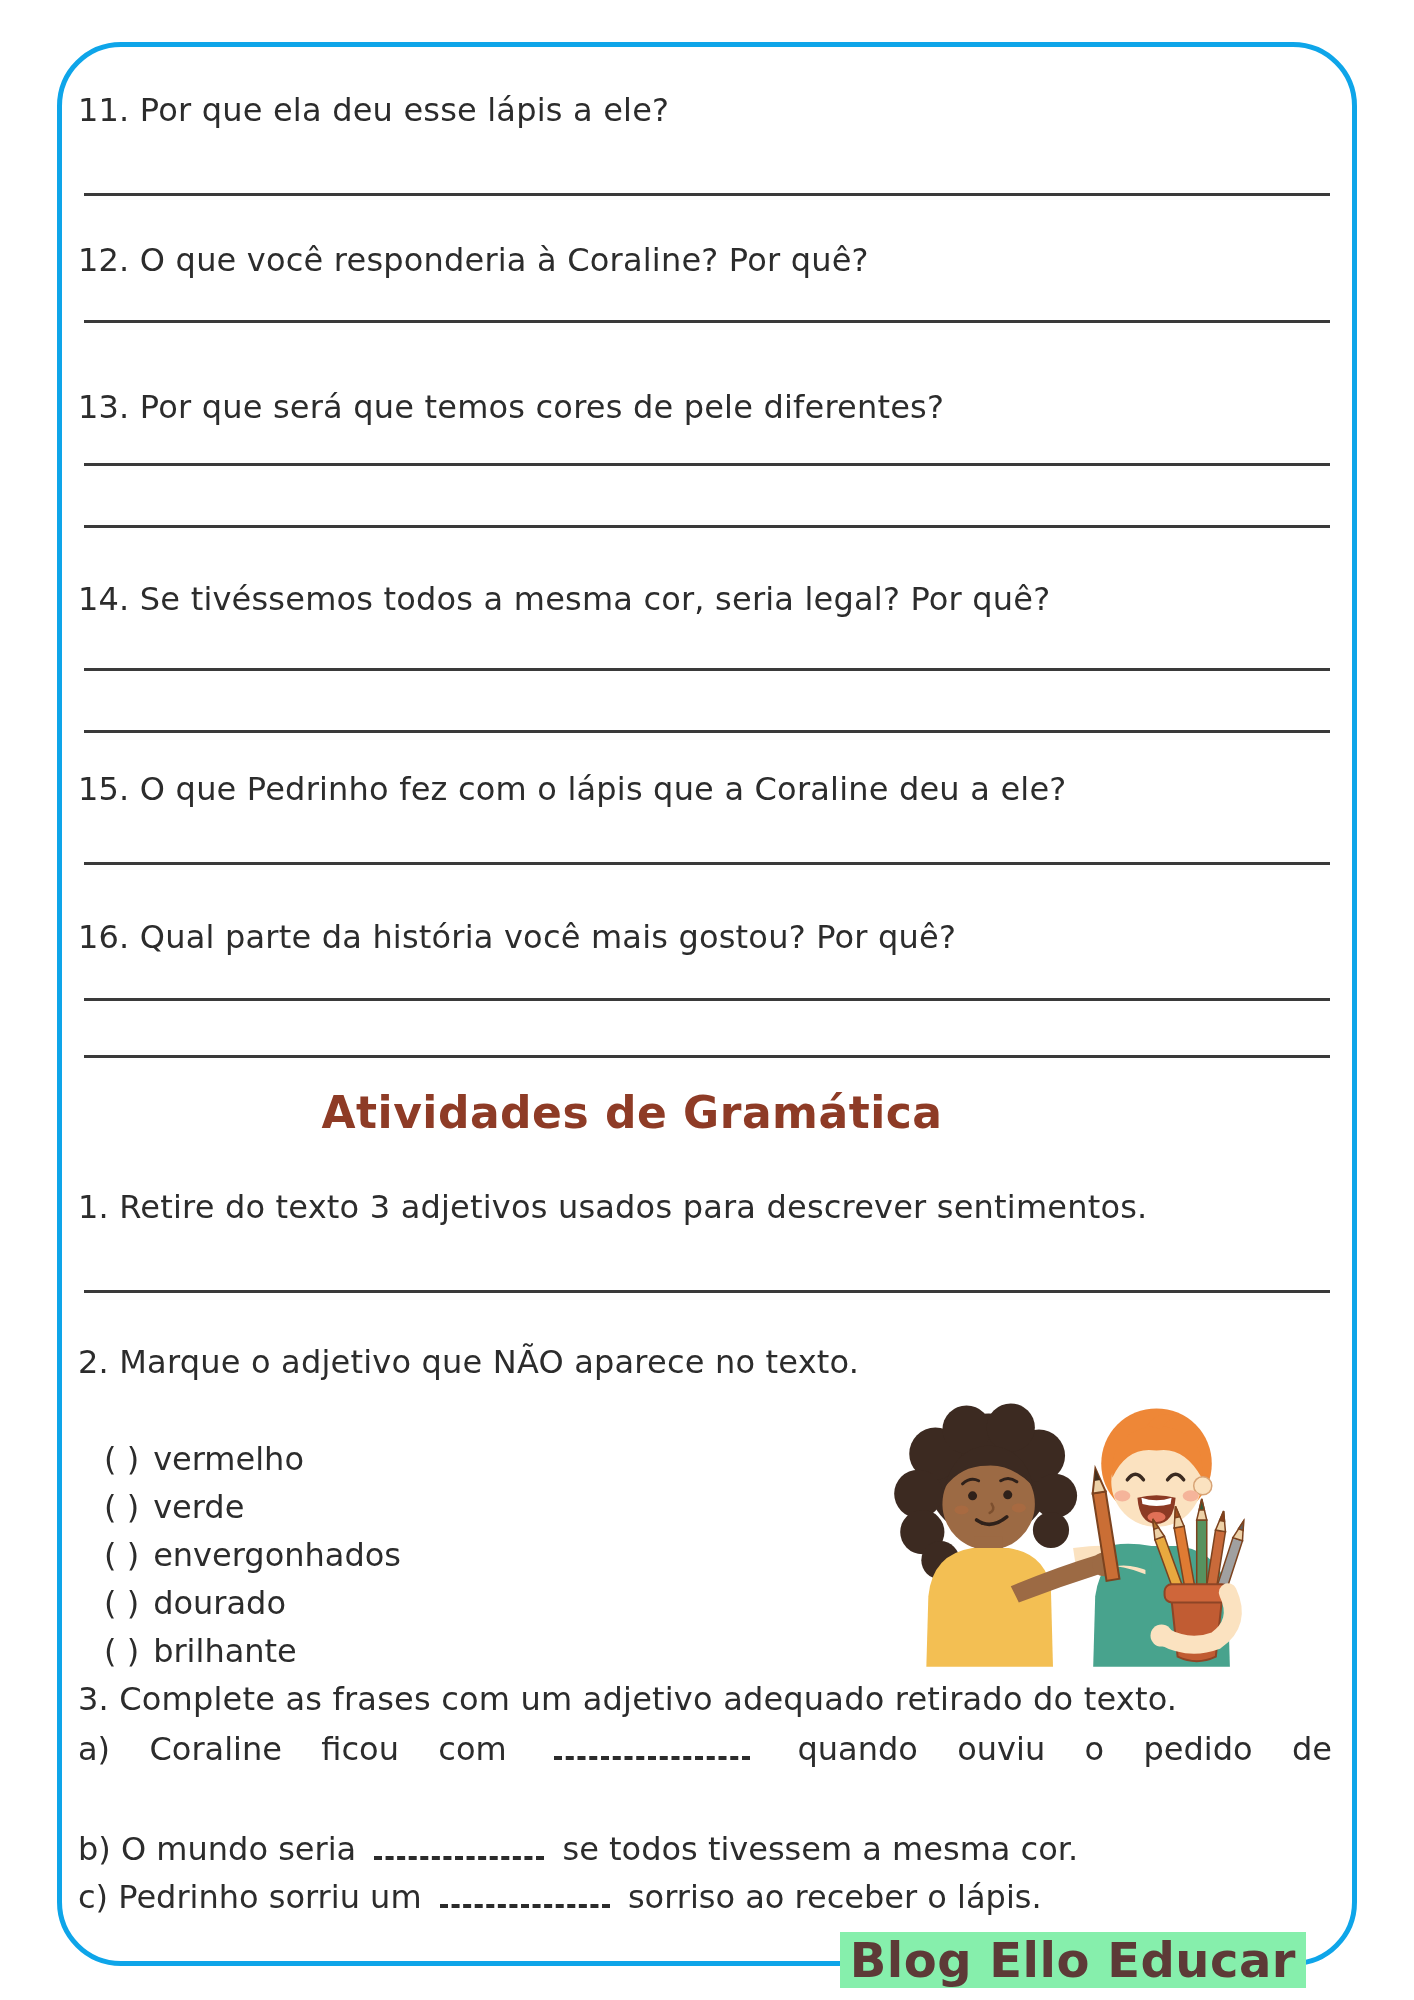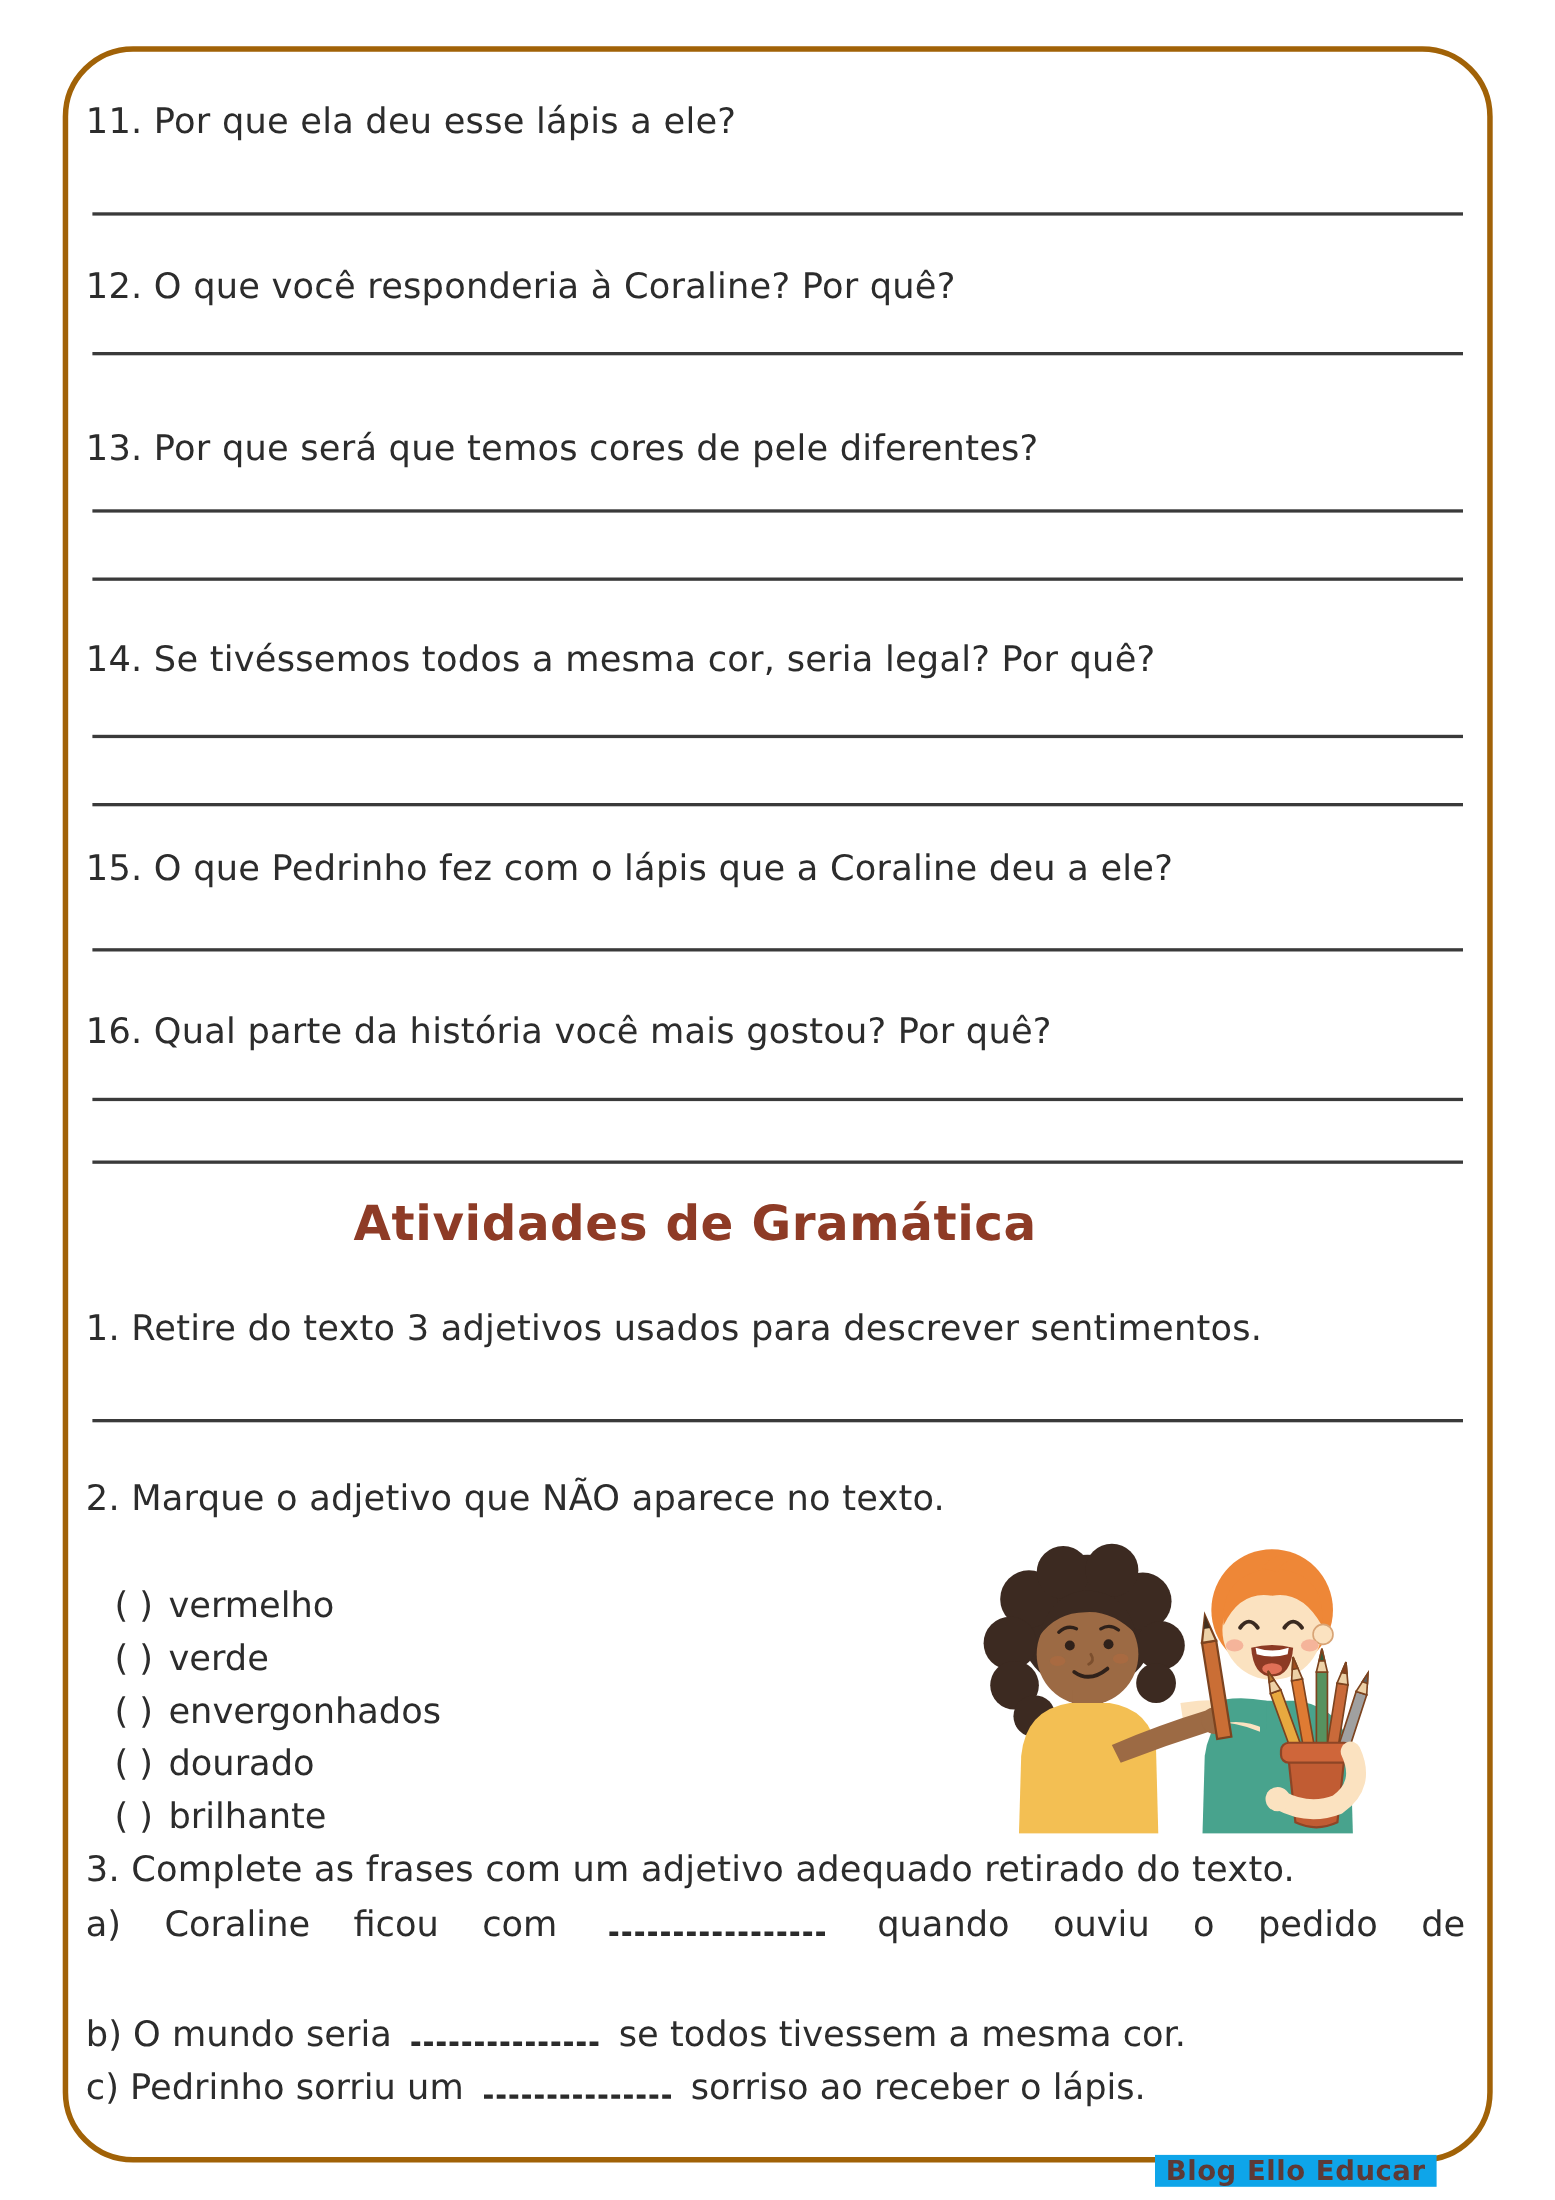--- a/index.html
+++ b/index.html
@@ -2,21 +2,21 @@
 <html><head>
 <meta charset="utf-8">
 <style>
   html,body{margin:0;padding:0;background:#ffffff;}
   .sheet{
     position:relative;width:1414px;height:2000px;background:#ffffff;overflow:hidden;
     font-family:"DejaVu Sans","Liberation Sans",sans-serif;color:#2c2c2c;
   }
   .frame{
     position:absolute;left:57px;top:42px;width:1300px;height:1924px;
-    box-sizing:border-box;border:5px solid #a16207;border-radius:64px;
+    box-sizing:border-box;border:5px solid #0ea5e9;border-radius:64px;
   }
   .q{
     position:absolute;left:16px;width:1262px;font-size:32px;line-height:44px;
     color:#2c2c2c;letter-spacing:.2px;white-space:nowrap;
   }
   .ans{
     position:absolute;left:22px;width:1246px;height:0;border-top:3px solid #3a3a3a;
   }
   .heading{
     position:absolute;top:1040px;left:0;width:100%;box-sizing:border-box;padding-right:150px;
@@ -28,22 +28,22 @@
   .fill{
     position:absolute;left:16px;width:1254px;font-size:32px;line-height:44px;white-space:nowrap;
   }
   .fill.just{white-space:normal;text-align:justify;text-align-last:justify;}
   .blank{
     display:inline-block;width:196px;height:26px;margin:0 8px;
     border-bottom:4px dashed #2b2b2b;
   }
   .blank.narrow{width:170px;}
   .footer{
-    position:absolute;right:46px;bottom:-27px;background:#0ea5e9;padding:0 10px;
-    font-size:25px;font-weight:bold;color:#5d3a37;letter-spacing:.5px;white-space:nowrap;
+    position:absolute;right:46px;bottom:-27px;background:#86efac;padding:0 10px;
+    font-size:48px;font-weight:bold;color:#5d3a37;letter-spacing:.5px;white-space:nowrap;
   }
   .illus{position:absolute;left:798px;top:1336px;width:392px;height:284px;}
 </style>
 </head>
 <body>
 
 <div class="sheet">
   <div class="frame">
 
     <div class="q" style="top:41px">11. Por que ela deu esse lápis a ele?</div>

